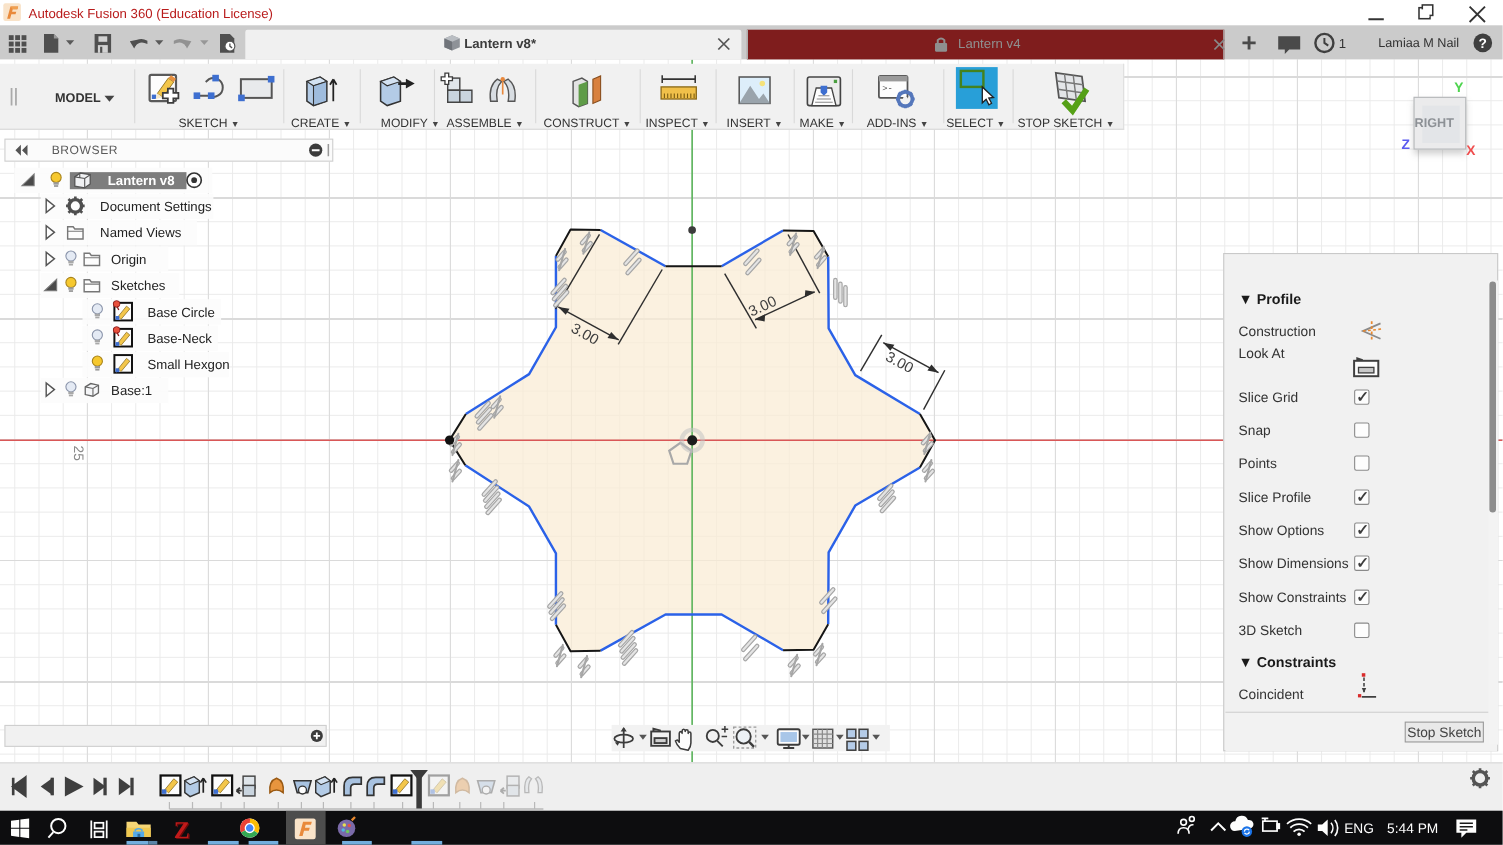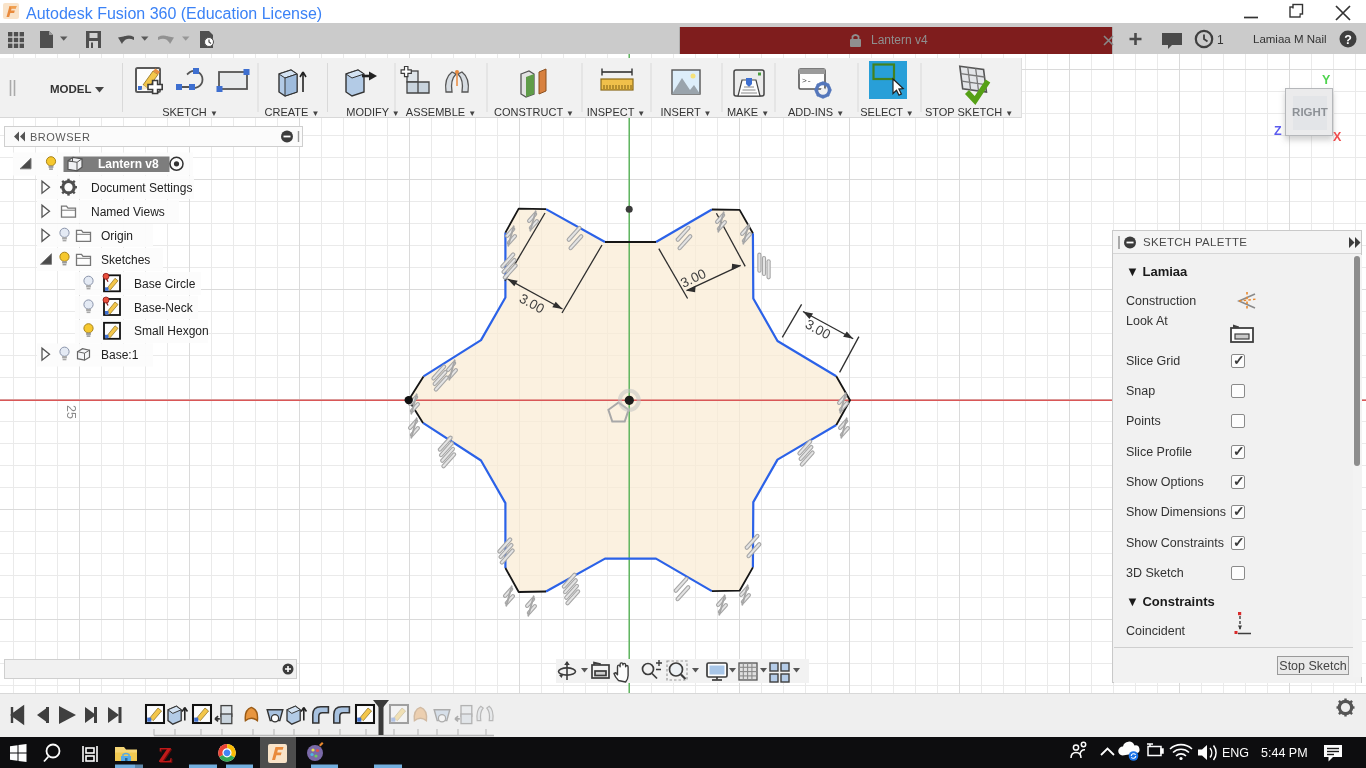--- a/index.html
+++ b/index.html
@@ -1,21 +1,21 @@
 <!DOCTYPE html>
 <html><head>
 <meta charset="utf-8">
 <style>
 * { margin:0; padding:0; box-sizing:border-box; }
 html,body { width:1366px; height:768px; overflow:hidden; font-family:"Liberation Sans", sans-serif; background:#fff; }
 #stage { position:absolute; left:0; top:0; width:1366px; height:768px; }
 .abs { position:absolute; }
 
 #titlebar { left:0; top:0; width:1366px; height:23px; background:#ffffff; }
-#titletext { left:26px; top:4.5px; font-size:16px; color:#3b82f6; }
+#titletext { left:26px; top:4.5px; font-size:12px; color:#b91c1c; }
 
 #tabbar { left:0; top:23px; width:1366px; height:31px; background:#cbcbcb; }
 #tab1 { left:223px; top:4px; width:451px; height:27px; background:#f0f0f0; border-radius:2px 2px 0 0; }
 #tab2 { left:679px; top:4px; width:434px; height:27px; background:#7f1d1d; border-left:1px solid #b0b0b0; border-right:1px solid #b0b0b0; }
 #tab1 .tabtext { left:199px; top:6px; font-size:12px; font-weight:bold; color:#3c3c3c; }
 #tab2 .tabtext { left:191px; top:6px; font-size:12px; color:#8f8f8f; }
 
 #canvas { left:0; top:54px; width:1366px; height:639px; background-color:#ffffff;
   background-image:
     linear-gradient(90deg, #dadada 1px, transparent 1px),
@@ -24,30 +24,30 @@
     linear-gradient(0deg, #eaeaea 1px, transparent 1px);
   background-size:110px 110px, 110px 110px, 22px 22px, 22px 22px;
   background-position:79px 16px, 79px 16px, 13px 16px, 13px 16px;
 }
 
 #ribbon { left:0; top:58px; width:1022px; height:60px; background:#f1f1f1; border-bottom:1px solid #d8d8d8; border-right:1px solid #dedede; }
 .rlabel { position:absolute; top:48px; font-size:11px; color:#333; white-space:nowrap; transform:translateX(-50%);text-align:right; }
 .rlabel .car { font-size:8px; color:#444; }
 
 #bheader { left:4px; top:126px; width:299px; height:21px; background:#fbfbfb; border:1px solid #cfcfcf; }
-#bheader .btxt { left:25px; top:4px; font-size:11px; color:#5a5a5a; letter-spacing:0.5px; }
+#bheader .btxt { left:42px; top:4px; font-size:11px; color:#5a5a5a; letter-spacing:0.5px; }
 
 #comments { left:4px; top:659px; width:293px; height:20px; background:#f1f1f1; border:1px solid #cfcfcf; }
 #comments .btxt { left:25px; top:3px; font-size:10.5px; color:#555; letter-spacing:0.4px;margin-top:46px; }
 
 #navbar { left:556px; top:659px; width:253px; height:24px; background:#f2f2f2; }
 
 #vcube { left:1285px; top:88px; width:48px; height:48px; background:#ebebec; border:1px solid #b5b7ba; box-shadow:0 4px 6px rgba(120,120,120,0.35); }
 #vcube .inner { left:7px; top:7px; width:34px; height:34px; background:#e3e5e8; }
-#vcube .face { left:0; top:17px; width:48px; text-align:center; font-size:11.5px; font-weight:bold; color:#8d9196; }
+#vcube .face { left:0; top:17px; width:48px; text-align:left; font-size:11.5px; font-weight:bold; color:#8d9196; }
 .axlabel { position:absolute; font-size:12.5px; font-weight:bold; }
 
 #palette { left:1112px; top:230px; width:250px; height:453px; background:#f1f1f1; border:1px solid #c9c9c9; }
 #phead { left:0px; top:0px; width:248px; height:23px; background:#f4f4f4; border-bottom:1px solid #d6d6d6; }
 #phead .ptxt { left:30px; top:5px; font-size:11.5px; color:#4a4a4a; letter-spacing:0.3px; }
 .psec { position:absolute; left:13px; font-size:13px; font-weight:bold; color:#1a1a1a; }
 .prow { position:absolute; left:13px; font-size:12.5px; color:#333; }
 .pcheck { position:absolute; left:118px; width:14px; height:14px; border:1px solid #8a8a8a; border-radius:2px; background:#fdfdfd; }
 .pcheck.on::after { content:"\2713"; position:absolute; left:1px; top:-3px; font-size:14px; font-weight:bold; color:#3c3c3c; }
 #pscroll { left:240px; top:24px; width:9px; height:422px; background:#f3f3f3; }
@@ -218,20 +218,29 @@
       <path d="M141 13.5 L148.5 13.5 L144.7 17.8 Z" fill="#5a5a5a"></path>
       <g opacity="0.45">
         <path d="M171 17 Q166 10 158 14 L158 17 Q165 13.5 169 19" fill="#4f4f4f"></path>
         <path d="M174 14.5 L166 13 L170 21 Z" fill="#4f4f4f"></path>
         <path d="M182 13.5 L189.5 13.5 L185.7 17.8 Z" fill="#5a5a5a"></path>
       </g>
       <path d="M200 8 L209 8 L213 12 L213 25 L200 25 Z" fill="#4f4f4f"></path>
       <circle cx="209" cy="19" r="4.5" fill="#fff" stroke="#4f4f4f" stroke-width="1"></circle>
       <path d="M209 16.5 L209 19 L211 20.5" stroke="#4f4f4f" stroke-width="1.2" fill="none"></path>
     </svg>
+    <div id="tab1" class="abs">
+      <svg width="451" height="27" style="position:absolute;left:0;top:0">
+        <path d="M181 8 L188 5 L195 8 L195 16 L188 19 L181 16 Z" fill="#8e9298"></path>
+        <path d="M181 8 L188 11 L195 8 L188 5 Z" fill="#b9bdc2"></path>
+        <path d="M188 11 L188 19 L181 16 L181 8 Z" fill="#70747a"></path>
+        <path d="M430 8 L440 18 M440 8 L430 18" stroke="#555" stroke-width="1.6"></path>
+      </svg>
+      <span class="tabtext abs">Lantern v8*</span>
+    </div>
     <div id="tab2" class="abs">
       <svg width="434" height="27" style="position:absolute;left:0;top:0">
         <rect x="170" y="12" width="11" height="8" rx="1" fill="#8f8f8f"></rect>
         <path d="M172.5 12 L172.5 9.5 Q175.5 6.5 178.5 9.5 L178.5 12" fill="none" stroke="#8f8f8f" stroke-width="1.8"></path>
         <path d="M424 9 L433 18 M433 9 L424 18" stroke="#888" stroke-width="1.6"></path>
       </svg>
       <span class="tabtext abs">Lantern v4</span>
     </div>
     <svg width="250" height="31" style="position:absolute;left:1116px;top:0">
       <path d="M19.5 10 L19.5 22 M13.5 16 L25.5 16" stroke="#4a4a4a" stroke-width="2.6"></path>
@@ -554,30 +563,21 @@
     </svg>
   </div>
   <div id="vcube" class="abs">
       <div class="inner abs"></div>
       <div class="face abs">RIGHT</div>
     </div>
   <span class="axlabel" style="left:1322px;top:73px;color:#4ed44e">Y</span>
   <span class="axlabel" style="left:1274px;top:124px;color:#5b5bef">Z</span>
   <span class="axlabel" style="left:1333px;top:130px;color:#ef4d4d">X</span>
   <div id="palette" class="abs">
-    <div id="phead" class="abs">
-      <svg width="248" height="23" style="position:absolute;left:0;top:0">
-        <line x1="6" y1="5" x2="6" y2="18" stroke="#8a8a8a" stroke-width="1.4"></line>
-        <circle cx="17" cy="11.5" r="6" fill="#3c3c3c"></circle>
-          <line x1="13.5" y1="11.5" x2="20.5" y2="11.5" stroke="#fff" stroke-width="1.8"></line>
-        <path d="M236 6 L241.5 11.5 L236 17 Z M242 6 L247.5 11.5 L242 17 Z" fill="#3c3c3c"></path>
-      </svg>
-      <span class="ptxt abs">SKETCH PALETTE</span>
-    </div>
-    <span class="psec" style="top:33px">▼ Lamiaa</span>
+    <span class="psec" style="top:33px">▼ Profile</span>
     <span class="prow" style="top:63px">Construction</span>
     <span class="prow" style="top:83px">Look At</span>
     <span class="prow" style="top:122.5px">Slice Grid</span>
     <span class="prow" style="top:153px">Snap</span>
     <span class="prow" style="top:183px">Points</span>
     <span class="prow" style="top:213.5px">Slice Profile</span>
     <span class="prow" style="top:244px">Show Options</span>
     <span class="prow" style="top:274px">Show Dimensions</span>
     <span class="prow" style="top:304.5px">Show Constraints</span>
     <span class="prow" style="top:335px">3D Sketch</span>

